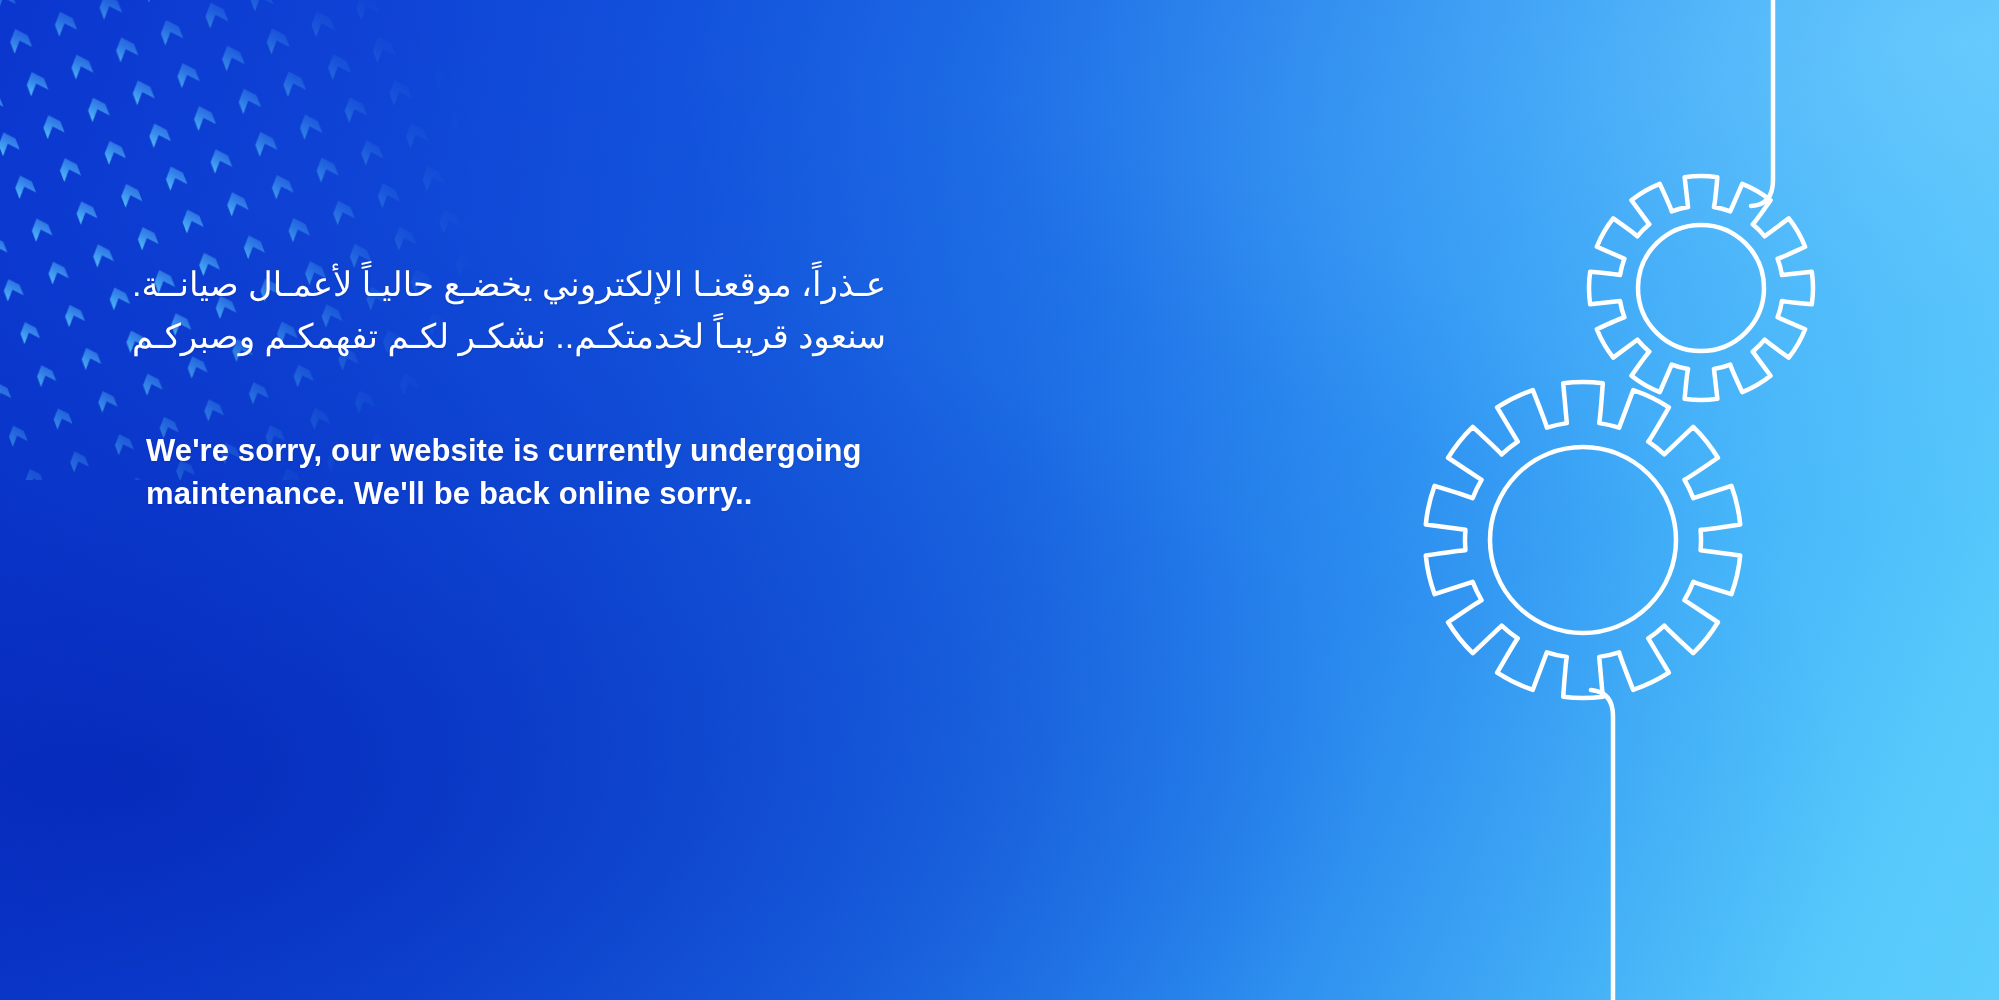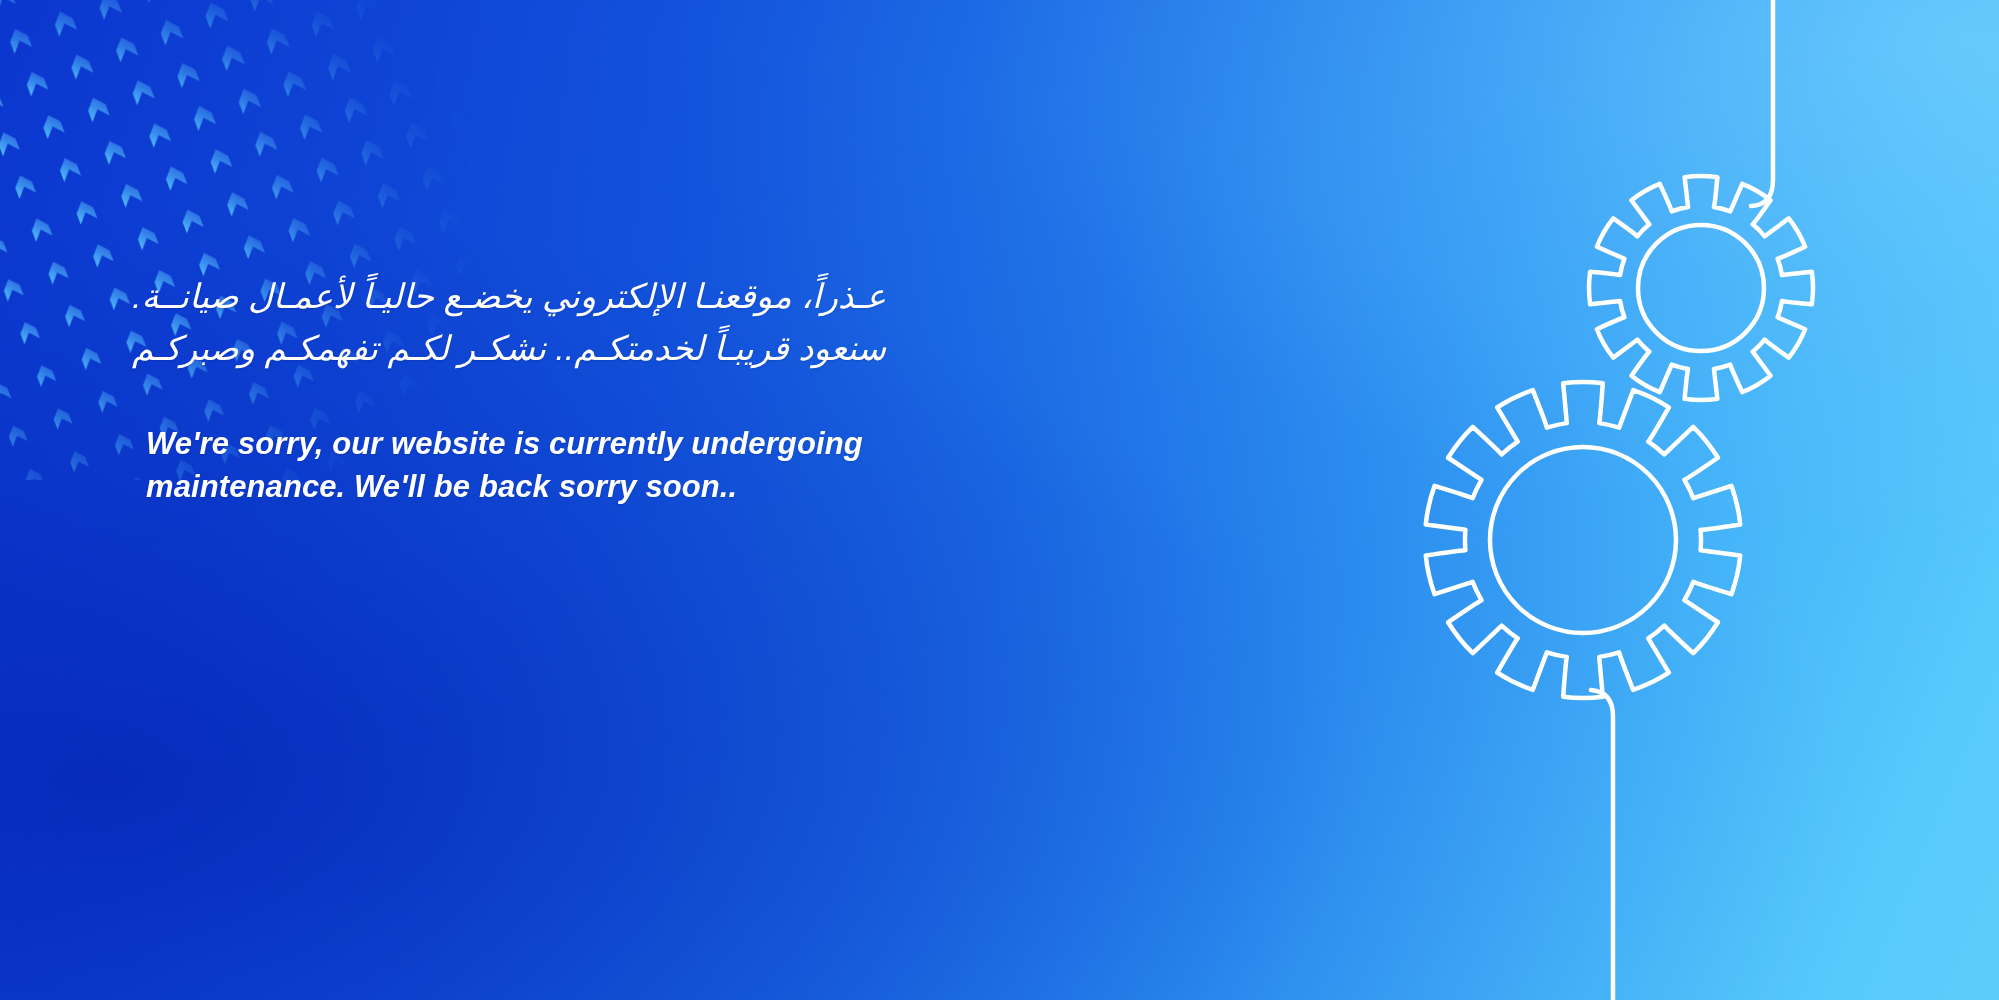--- a/index.html
+++ b/index.html
@@ -80,23 +80,22 @@
     top: 0;
     width: 800px;
     height: 1000px;
     pointer-events: none;
   }
 
   
   .content {
     position: absolute;
     left: 146px;
-    top: 270px;
+    top: 258px;
     width: 1010px;
-    font-style: italic;
   }
 
   .arabic {
     direction: rtl;
     text-align: right;
     color: #ffffff;
     font-size: 34px;
     line-height: 52px;
     font-weight: 500;
     letter-spacing: 0px;
@@ -105,21 +104,21 @@
     text-shadow: 0 1px 2px rgba(0,20,90,0.18);
   }
   .arabic .ar-line { display: block; white-space: nowrap; }
 
   .english {
     color: #ffffff;
     font-size: 31px;
     line-height: 43px;
     font-weight: 700;
     letter-spacing: 0.1px;
-    margin-top: 48px;
+    margin-top: 67px;
     text-shadow: 0 1px 2px rgba(0,20,90,0.18);
   }
   .english .en-line { display: block; white-space: nowrap; }
 </style>
 </head>
 <body>
 
 <div class="page">
 
   <div class="wash-dark"></div>
@@ -451,17 +450,17 @@
 
   <div class="content">
 
     <div class="arabic" dir="rtl">
       <span class="ar-line">عـذراً، موقعنـا الإلكتروني يخضـع حاليـاً لأعمـال صيانــة.</span>
       <span class="ar-line">سنعود قريبـاً لخدمتكـم.. نشكـر لكـم تفهمكـم وصبركـم</span>
     </div>
 
     <div class="english" dir="ltr">
       <span class="en-line">We're sorry, our website is currently undergoing</span>
-      <span class="en-line">maintenance. We'll be back sorry soon..</span>
+      <span class="en-line">maintenance. We'll be back online sorry..</span>
     </div>
 
   </div>
 </div>
 
 </body></html>

